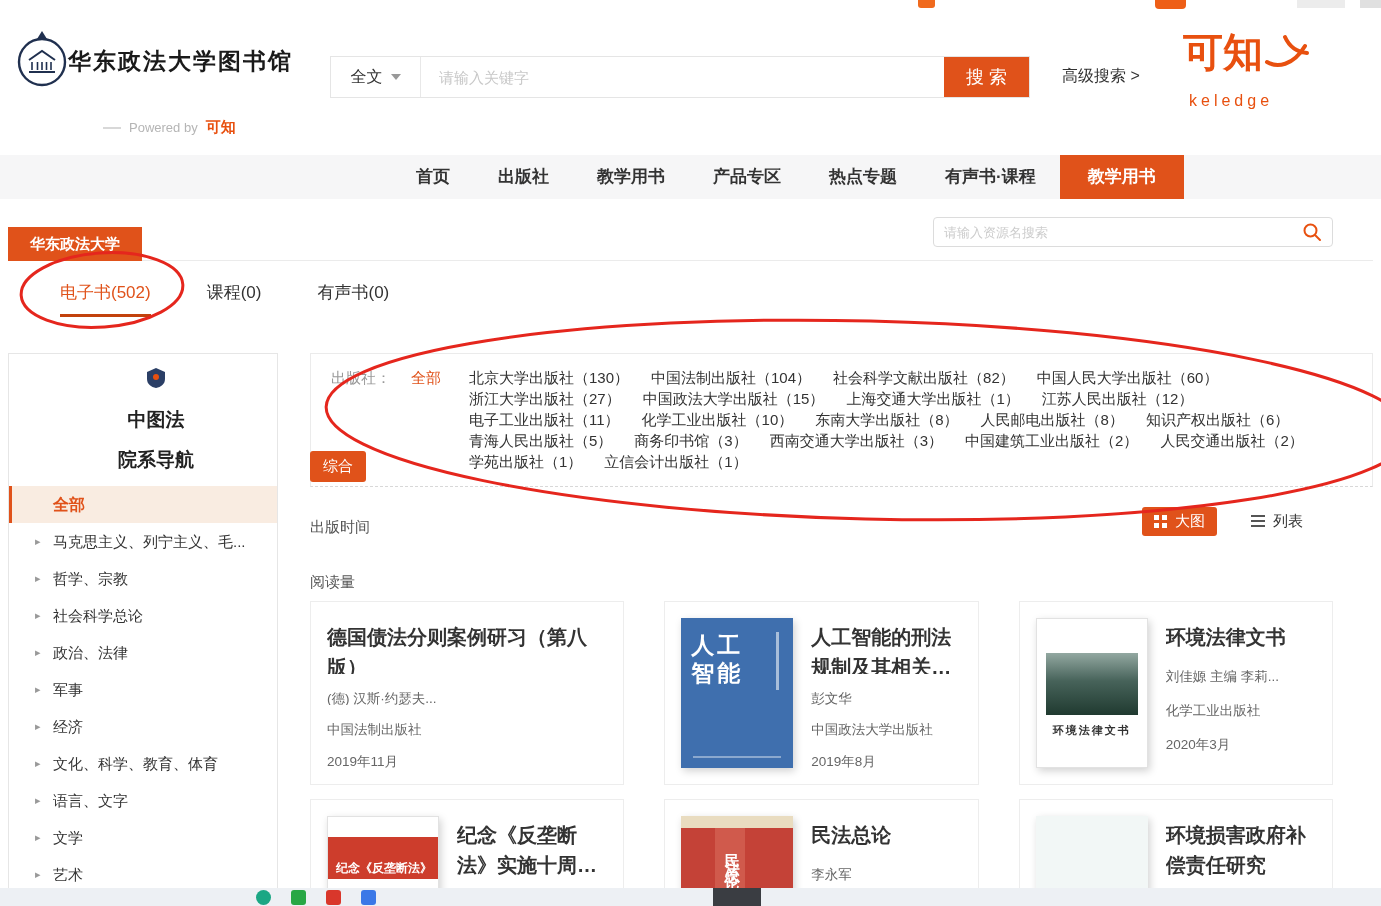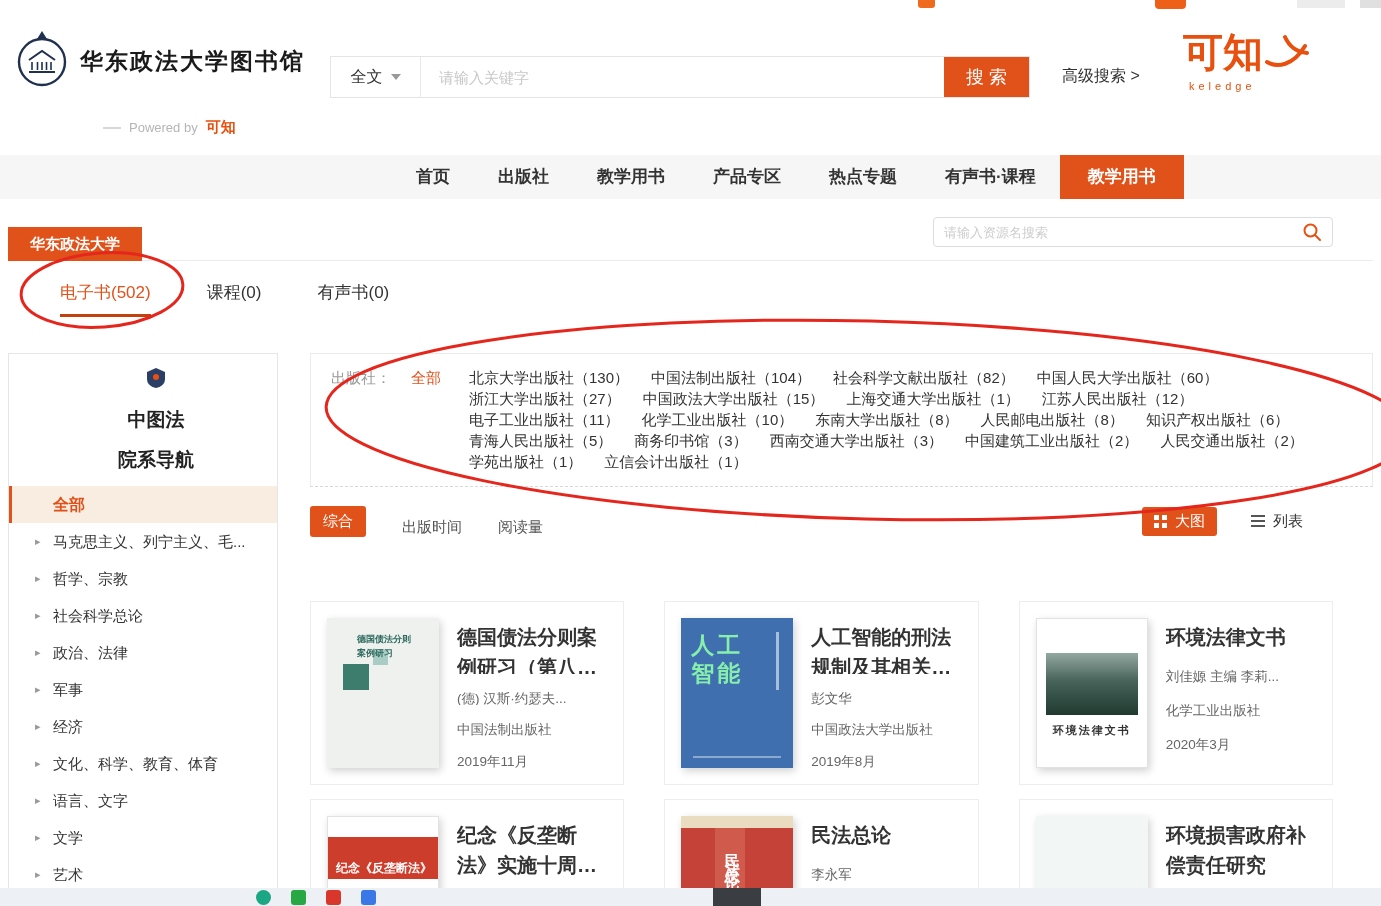--- a/index.html
+++ b/index.html
@@ -10,41 +10,41 @@
 
 .browser-strip { position:absolute; top:0; left:0; width:100%; height:10px; background:#fff; z-index:40; }
 .browser-strip span { position:absolute; top:0; display:block; }
 .bs1 { left:918px;  width:17px; height:8px; background:#f06a1e; border-radius:0 0 3px 3px; }
 .bs2 { left:1155px; width:31px; height:9px; background:#ee5f17; border-radius:0 0 4px 4px; }
 .bs3 { left:1297px; width:48px; height:8px; background:#ececec; }
 .bs4 { left:1360px; width:21px; height:8px; background:#e0e0e0; }
 
 
 .site-header { position:relative; height:145px; margin-top:10px; background:#fff; }
-.logo-block { position:absolute; left:16px; top:20px; display:flex; align-items:center; gap:12px; }
+.logo-block { position:absolute; left:16px; top:20px; display:flex; align-items:center; }
 .logo-title { font-size:23px; font-weight:bold; color:#1a1a1a; letter-spacing:2px; }
 .powered { position:absolute; left:103px; top:108px; display:flex; align-items:center; gap:8px;
            font-size:13px; color:#b5b5b5; }
 .pb-dash { width:18px; height:2px; background:#d8d8d8; }
 .pb-brand { color:#e8500f; font-weight:bold; font-size:15px; }
 
 .search-bar { position:absolute; left:330px; top:46px; width:700px; height:42px;
               border:1px solid #e5e5e5; display:flex; align-items:stretch; background:#fff; }
 .scope { width:90px; display:flex; align-items:center; justify-content:center; gap:8px;
          font-size:16px; color:#333; border-right:1px solid #e8e8e8; cursor:pointer; }
 .chev { width:0; height:0; border-left:5px solid transparent; border-right:5px solid transparent;
         border-top:6px solid #999; }
 .search-input { flex:1; border:none; outline:none; padding:0 18px; font-size:15px; color:#333; font-family:inherit; }
 .search-input::placeholder { color:#c8c8c8; }
 .search-btn { width:85px; border:none; background:#e0521a; color:#fff; font-size:18px;
               cursor:pointer; font-family:inherit; }
 .advanced { position:absolute; left:1062px; top:56px; font-size:16px; color:#333; cursor:pointer; }
 .keledge { position:absolute; left:1183px; top:22px; color:#e8500f; }
 .k-main { display:flex; align-items:flex-start; font-size:40px; font-weight:bold; line-height:1; }
-.k-sub { font-size:11px; letter-spacing:4px; margin-top:4px; margin-left:6px; }
+.k-sub { font-size:16px; letter-spacing:4px; margin-top:16px; margin-left:6px; }
 
 
 .main-nav { height:44px; background:#f6f6f7; display:flex; padding-left:392px; }
 .nav-item { line-height:44px; padding:0 24px; font-size:17px; font-weight:bold; color:#333; cursor:pointer; white-space:nowrap; }
 .nav-item.active { background:#e0521a; color:#fff; padding:0 28px; }
 
 
 main { padding:0 8px; }
 .school-row { margin-top:14px; height:48px; border-bottom:1px solid #ebebeb; position:relative; }
 .school-tab { position:absolute; left:0; bottom:-1px; height:34px; line-height:34px; padding:0 22px;
@@ -74,21 +74,21 @@
 .right-col { flex:1; min-width:0; }
 .pub-box { border:1px solid #ebebeb; border-bottom:1px dashed #d8d8d8; padding:13px 20px 14px;
            display:flex; align-items:flex-start; font-size:15px; background:#fff; }
 .pub-label { color:#999; margin-right:20px; flex:none; line-height:21px; }
 .pub-all { color:#e0521a; margin-right:28px; flex:none; cursor:pointer; line-height:21px; }
 .pub-lines { flex:1; min-width:0; }
 .pub-line { display:flex; gap:22px; line-height:21px; flex-wrap:wrap; }
 .pub-item { color:#333; cursor:pointer; white-space:nowrap; }
 
 .sort-row { margin-top:18px; display:flex; align-items:center; height:32px; }
-.sorts { display:flex; align-items:flex-end; gap:36px; }
+.sorts { display:flex; align-items:flex-start; gap:36px;flex-direction:column; }
 .sort-item { font-size:15px; color:#555; cursor:pointer; }
 .sort-item.active { background:#e0521a; color:#fff; border-radius:3px; padding:6px 13px; }
 .views { margin-left:auto; display:flex; align-items:center; gap:34px; margin-right:70px; }
 .view-btn { display:flex; align-items:center; gap:8px; font-size:15px; color:#333; cursor:pointer; }
 .view-btn.active { background:#e0521a; color:#fff; border-radius:3px; padding:5px 12px; }
 .icon-grid { width:13px; height:13px; background:#fff; position:relative; display:inline-block; }
 .icon-grid::before { content:''; position:absolute; left:5px; top:0; width:3px; height:13px; background:#e0521a; }
 .icon-grid::after  { content:''; position:absolute; top:5px; left:0; height:3px; width:13px; background:#e0521a; }
 .icon-list { width:14px; height:12px; display:inline-block;
              background:repeating-linear-gradient(#555 0 2px, transparent 2px 5px); }
@@ -297,34 +297,30 @@
             </span>
             <span class="view-btn">
               <i class="icon-list"></i>
               <span class="view-label">列表</span>
             </span>
           </div>
       </div>
 
       <div class="book-grid">
           <div class="book-card">
-            <div class="book-cover v1" style="background: rgb(238, 241, 238);">
-              <div class="cover-text" style="color: rgb(47, 107, 96);">德国债法分则
-案例研习</div>
-            </div>
             <div class="book-info">
               <div class="book-title">德国债法分则案例研习（第八版）</div>
               <div class="book-author">(德) 汉斯·约瑟夫...</div>
               <div class="book-publisher">中国法制出版社</div>
               <div class="book-date">2019年11月</div>
             </div>
           </div>
           <div class="book-card">
             <div class="book-cover v2" style="background: rgb(63, 111, 174);">
-              <div class="cover-text" style="color: #86efac;">人工
+              <div class="cover-text" style="color: #ffffff;">人工
 智能</div>
             </div>
             <div class="book-info">
               <div class="book-title">人工智能的刑法规制及其相关法律问题</div>
               <div class="book-author">彭文华</div>
               <div class="book-publisher">中国政法大学出版社</div>
               <div class="book-date">2019年8月</div>
             </div>
           </div>
           <div class="book-card">

